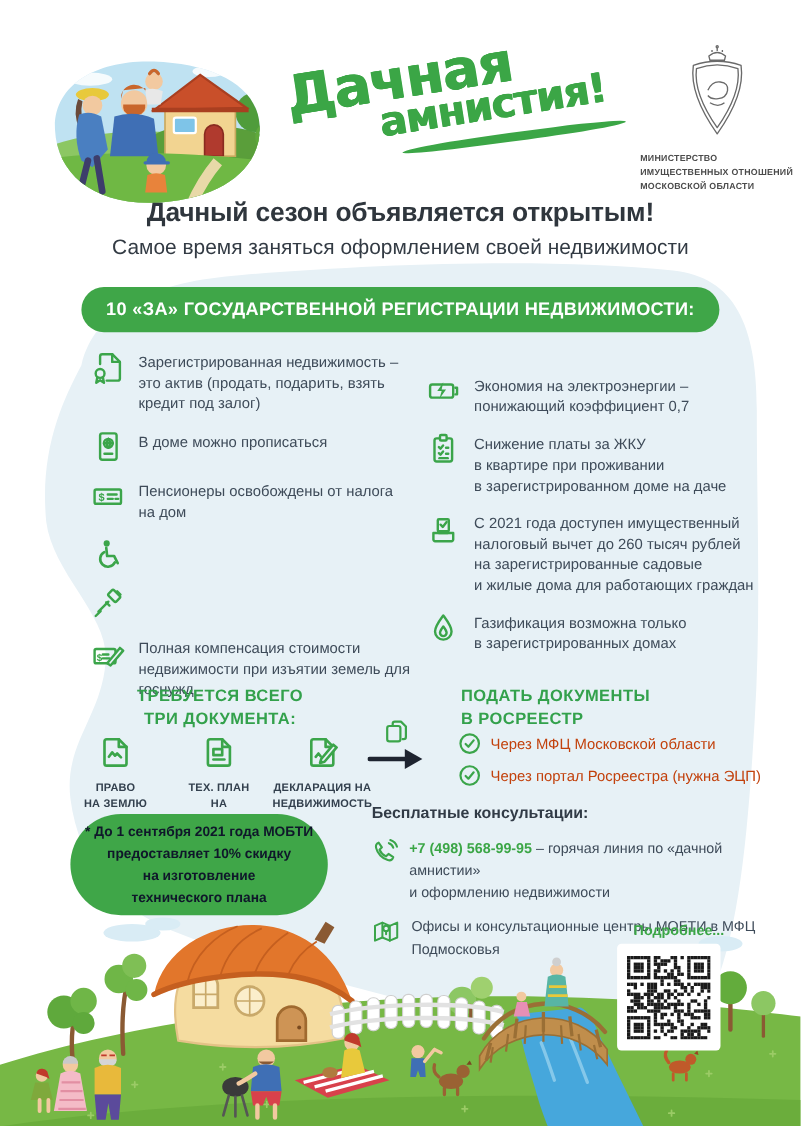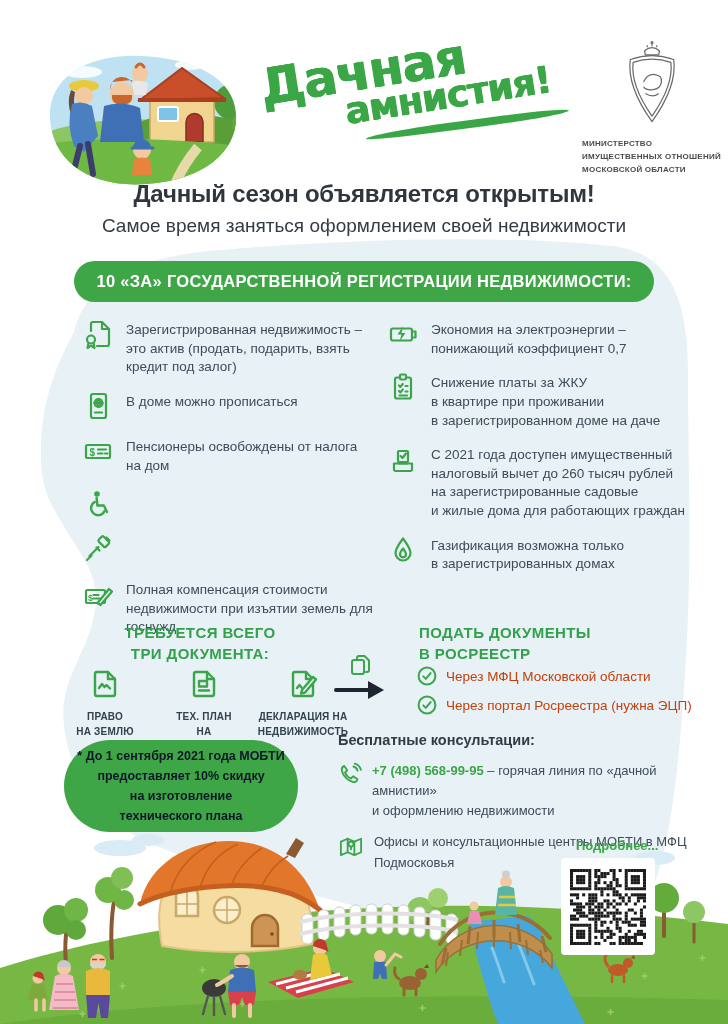--- a/index.html
+++ b/index.html
@@ -30,29 +30,29 @@
                font-size:19px;color:#333B44;}
 
   
   .banner{position:absolute;left:74px;top:261px;width:580px;height:41px;border-radius:21px;
           background:#3FA648;z-index:2;color:#fff;font-weight:bold;font-size:16.5px;
           line-height:41px;text-align:center;letter-spacing:.3px;}
 
   
   .benefits{position:absolute;left:82px;top:318px;width:606px;display:flex;z-index:2;}
   .bcol-left{width:305px;}
-  .bcol-right{width:300px;}
+  .bcol-right{width:300px;margin-top:21px;}
   .benefit{display:flex;margin-bottom:13px;}
   .bicon{width:32px;height:32px;flex:none;margin-right:12px;}
   .btext{font-size:13.5px;line-height:1.38;color:#3E4B59;white-space:pre-line;padding-top:3px;}
 
   
   .docs-header{position:absolute;left:76px;top:622px;width:248px;text-align:center;z-index:2;
                color:#33A14C;font-weight:bold;font-size:15px;line-height:1.42;letter-spacing:.4px;}
-  .docs-row{position:absolute;left:58px;top:666px;width:292px;display:flex;justify-content:space-between;z-index:2;}
+  .docs-row{position:absolute;left:58px;top:666px;width:292px;display:flex;justify-content:flex-start;z-index:2;}
   .doc-item{width:94px;text-align:center;}
   .doc-item svg{margin:0 auto;}
   .doc-label{font-size:10px;font-weight:bold;color:#33404E;line-height:1.5;margin-top:7px;letter-spacing:.2px;}
   .doc-label span{white-space:pre-line;}
   .ast{color:#3BA646;font-size:9px;}
 
   .transfer{position:absolute;left:334px;top:652px;z-index:2;}
   .transfer .copy{margin-left:14px;}
 
   .submit-header{position:absolute;left:419px;top:622px;z-index:2;color:#33A14C;font-weight:bold;

